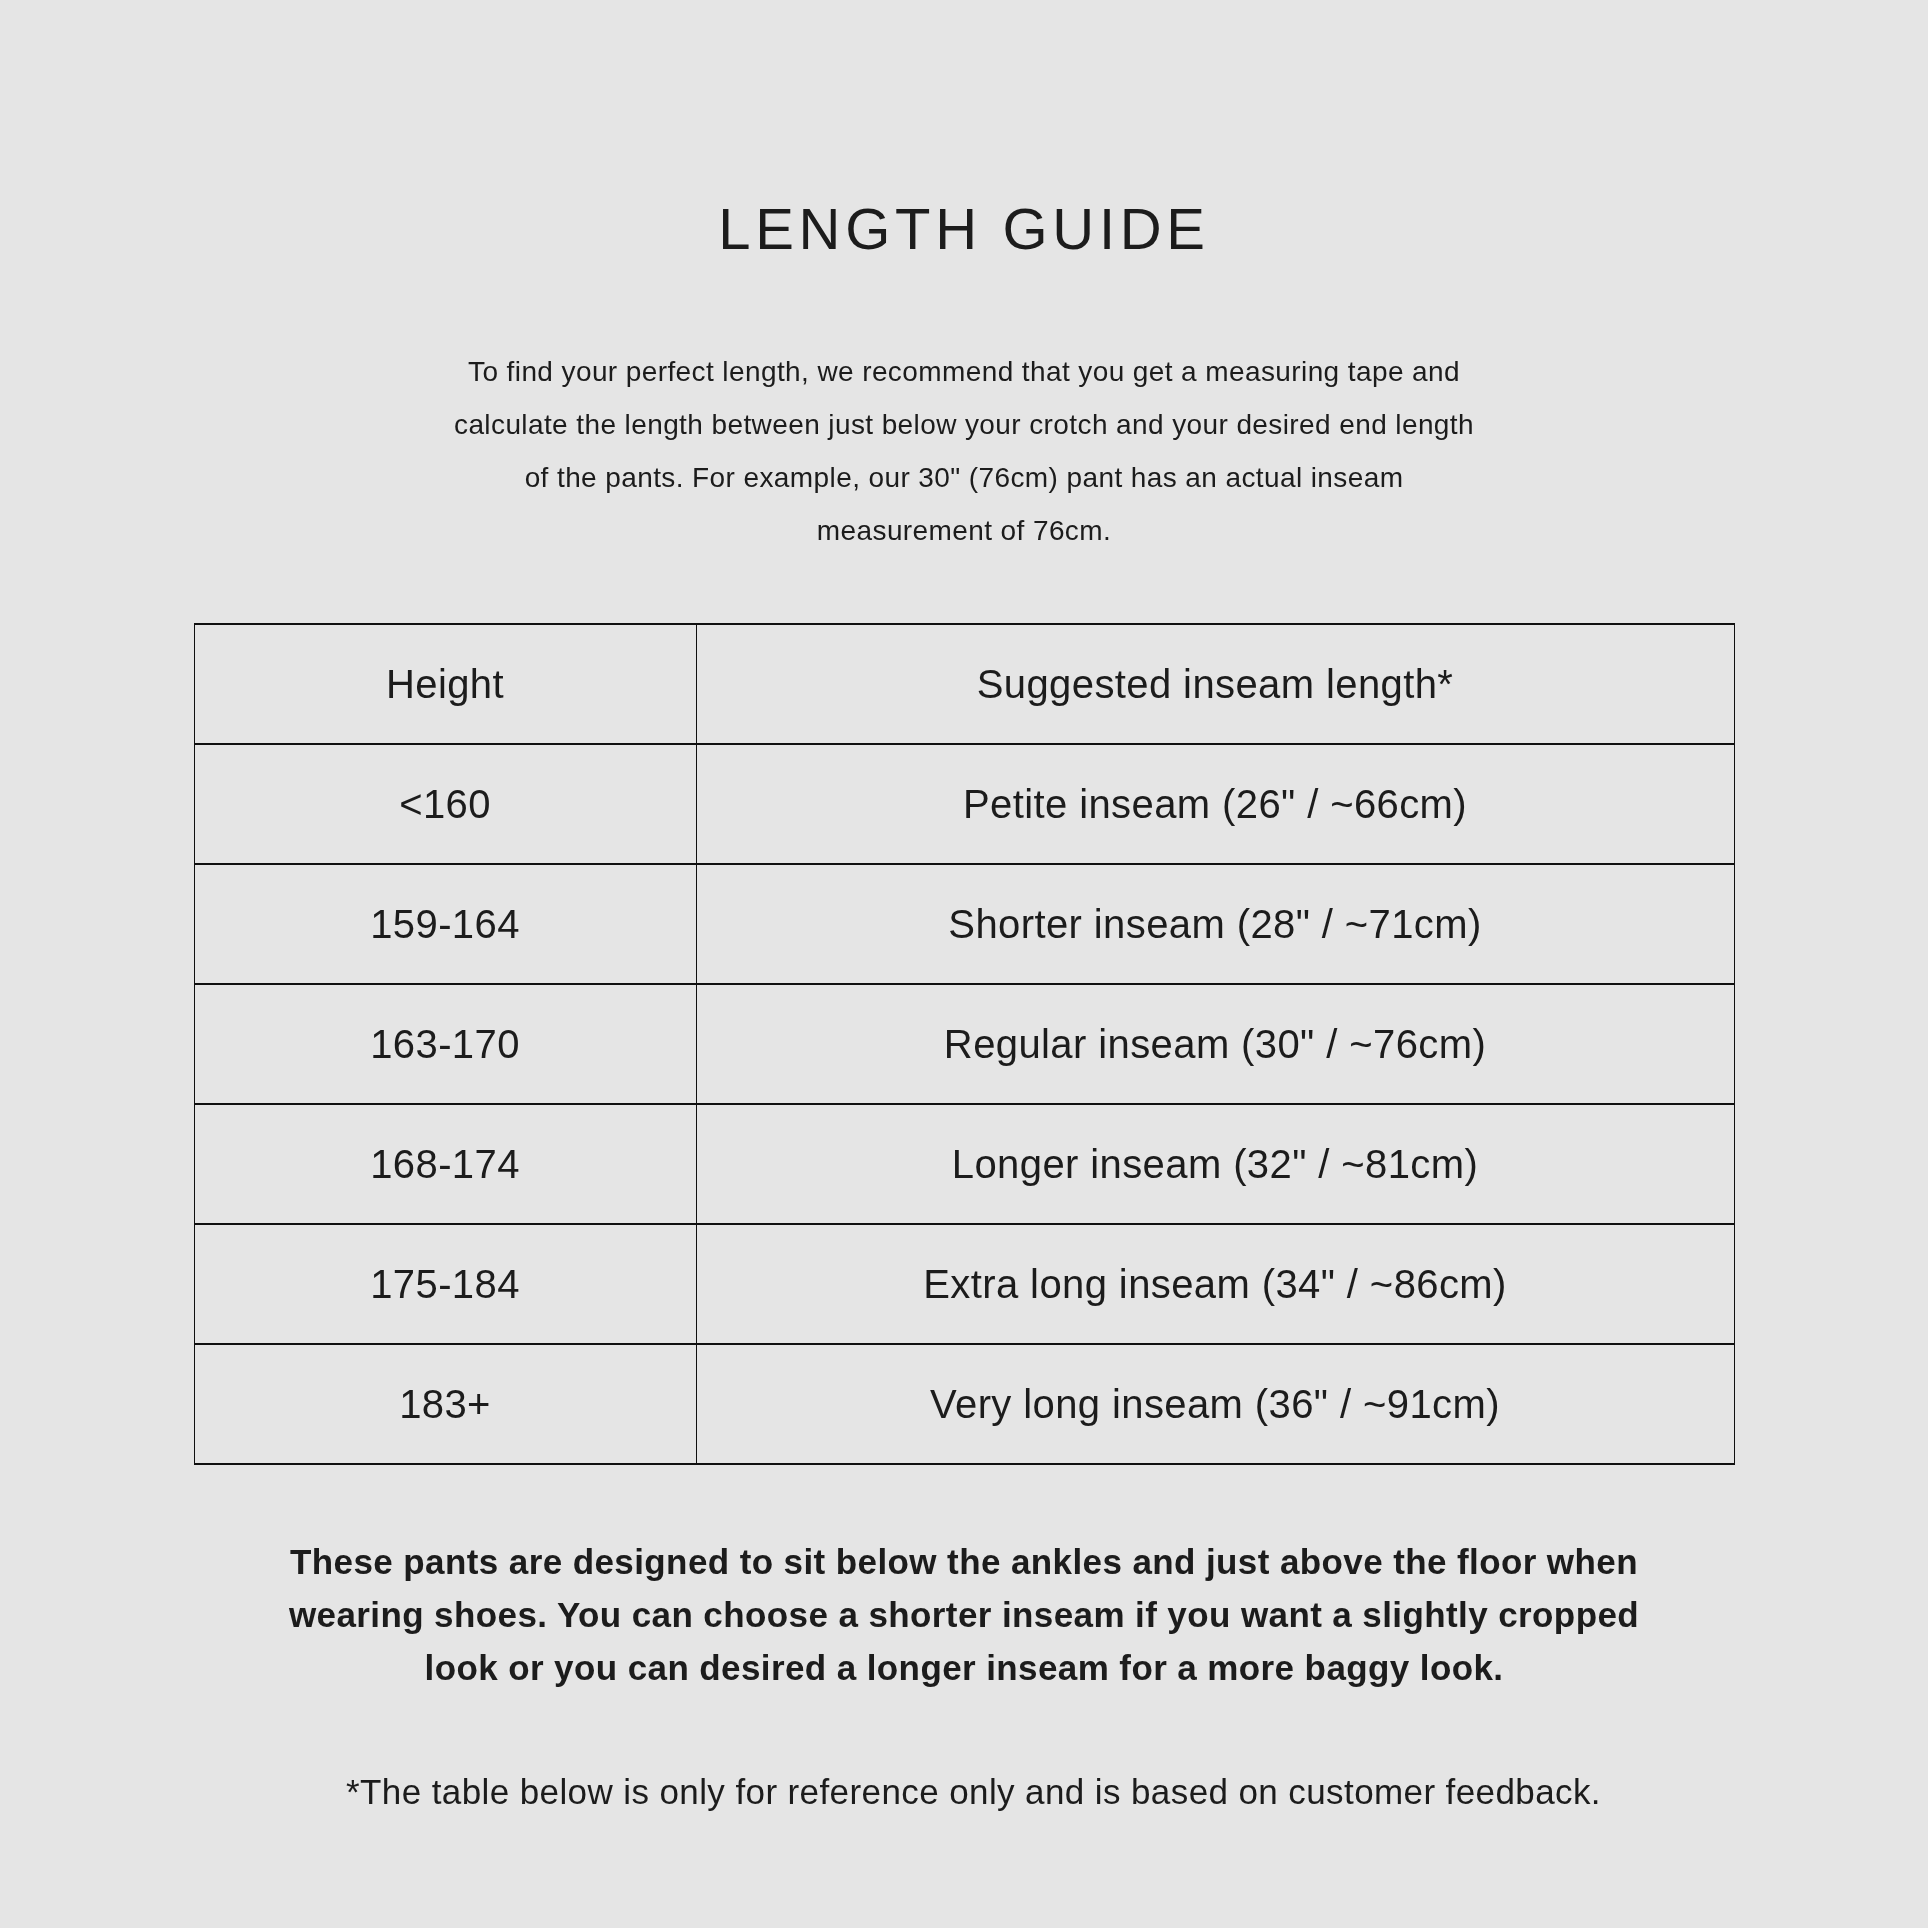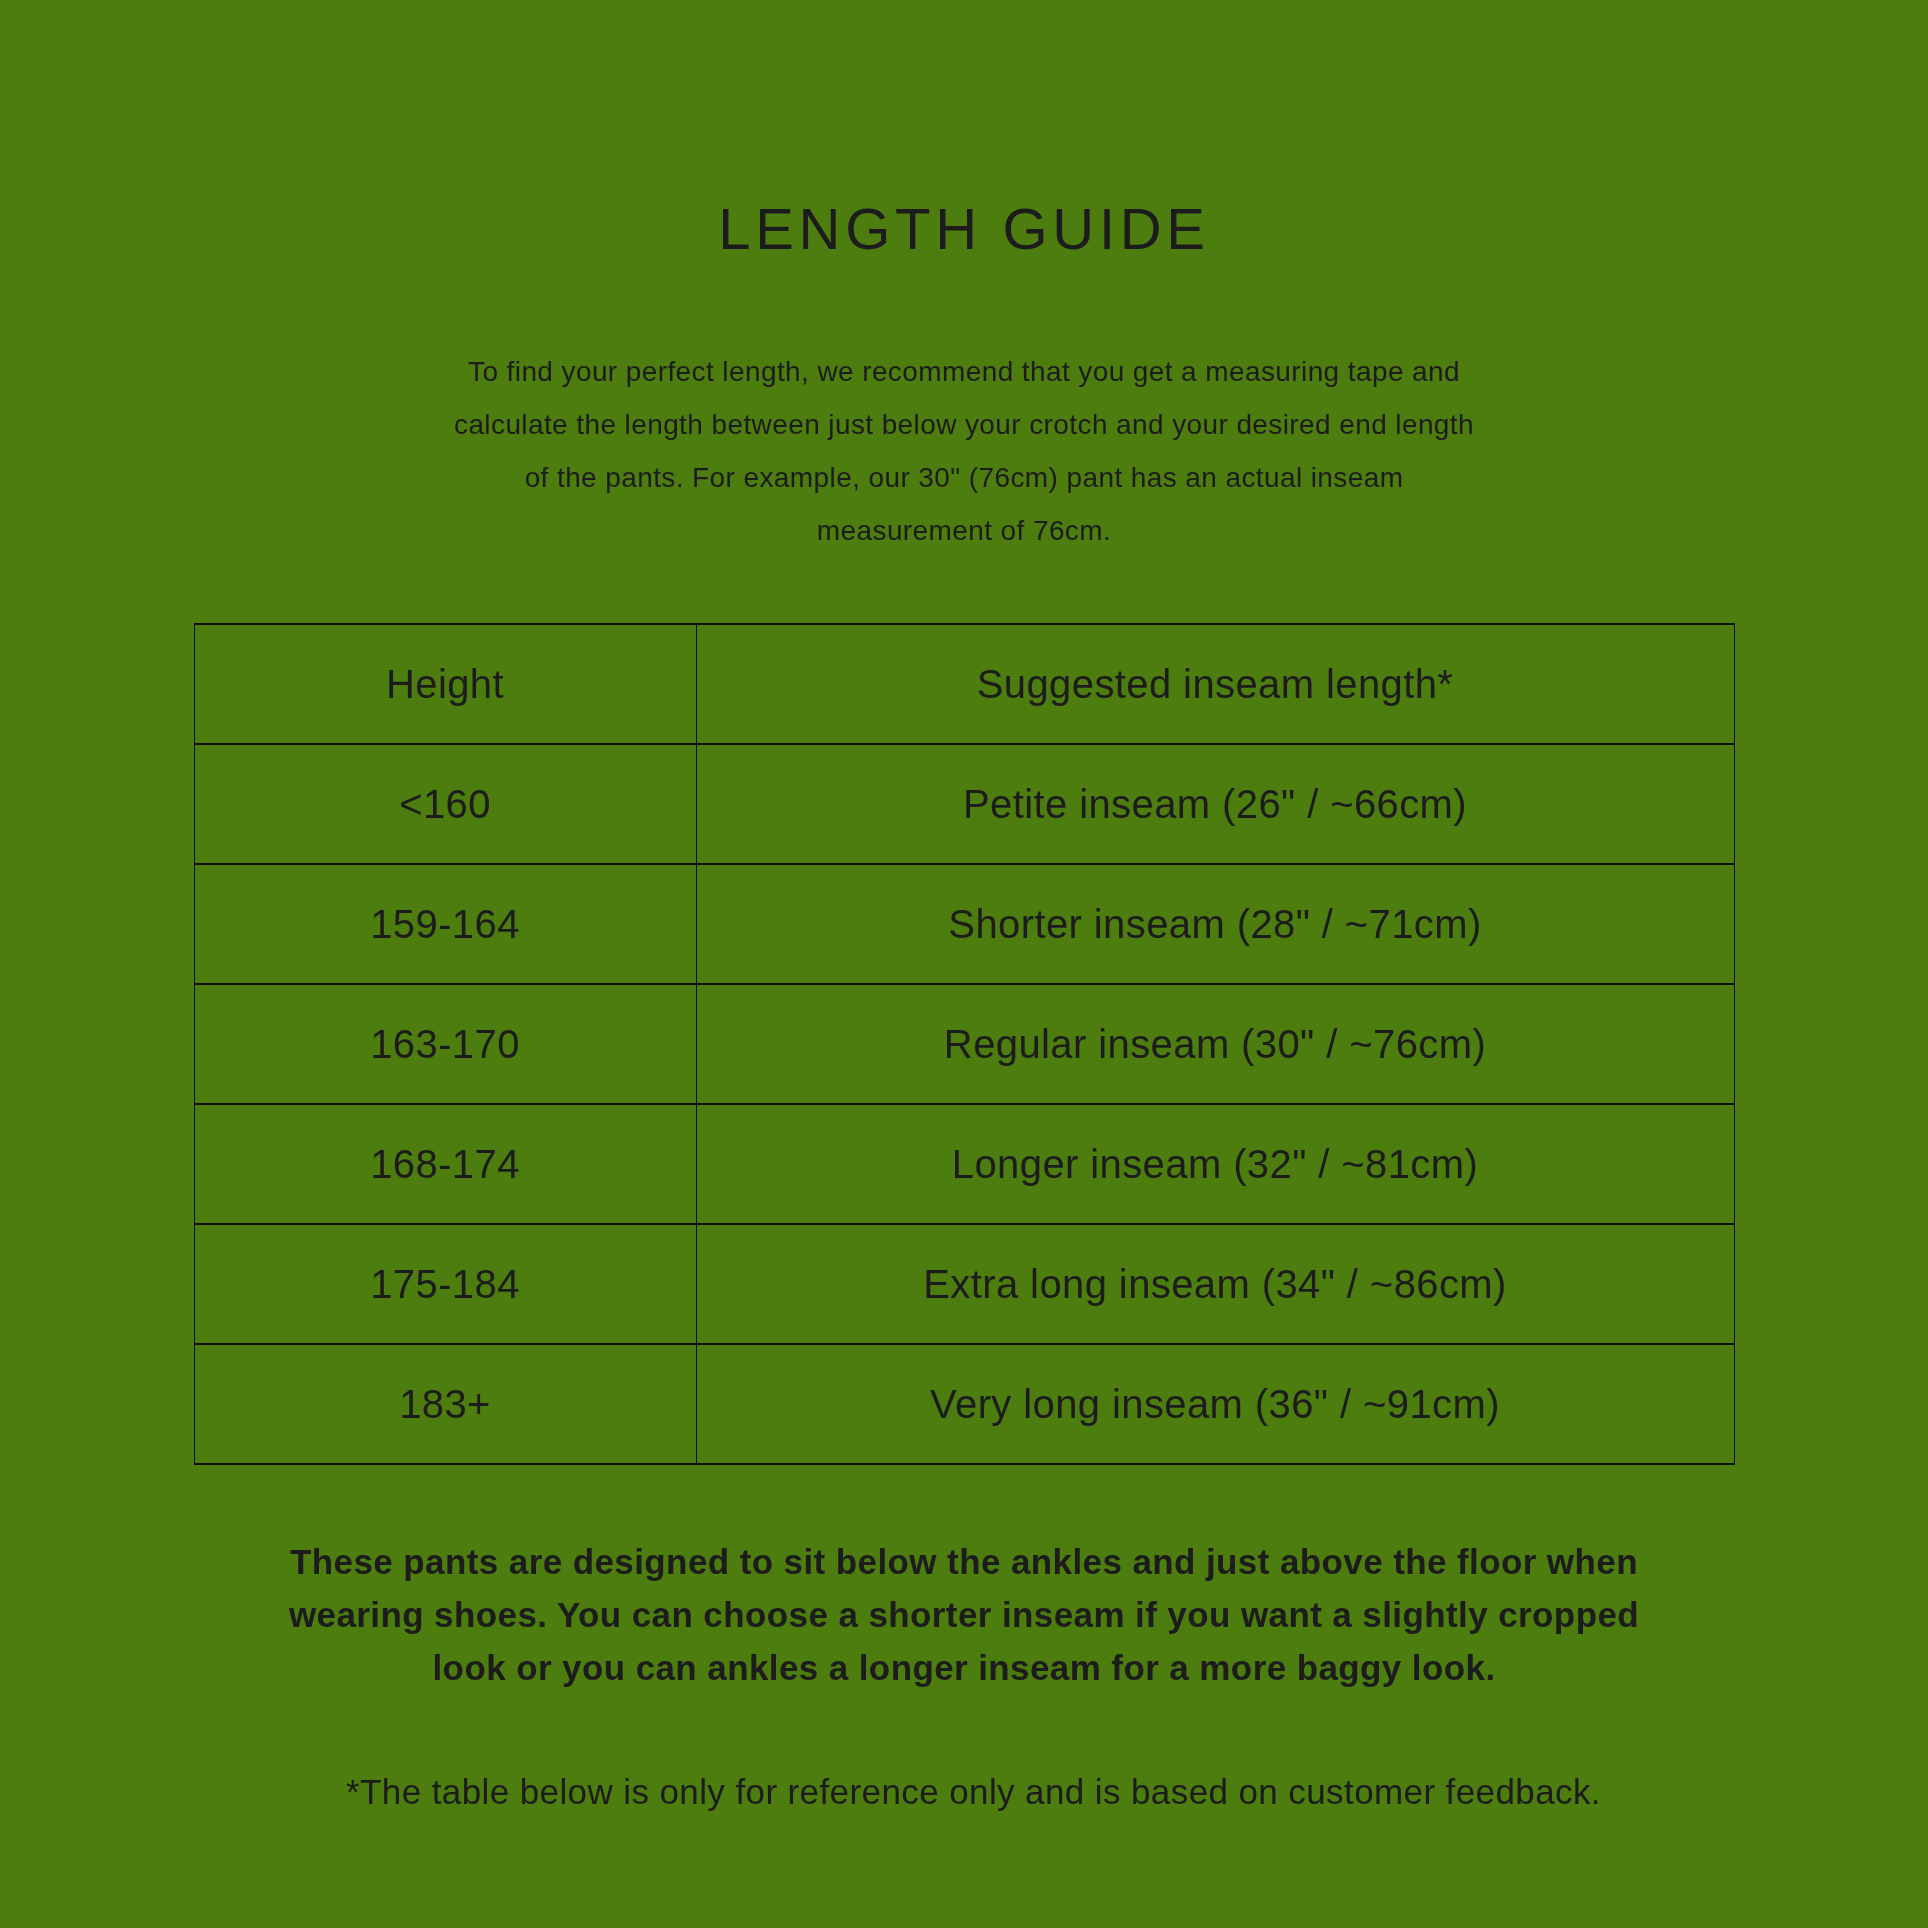--- a/index.html
+++ b/index.html
@@ -4,21 +4,21 @@
 <style>
   html, body {
     margin: 0;
     padding: 0;
     background: #ffffff;
   }
   .page {
     position: relative;
     width: 1928px;
     height: 1928px;
-    background: #4d7c0f;
+    background: #e5e5e5;
     font-family: "Liberation Sans", sans-serif;
     color: #1c1c1c;
     overflow: hidden;
   }
   .title {
     padding-top: 200px;
     text-align: center;
     font-size: 58px;
     font-weight: 400;
     letter-spacing: 4.7px;
@@ -118,19 +118,19 @@
       <tr>
         <td>183+</td>
         <td>Very long inseam (36" / ~91cm)</td>
       </tr>
     </tbody>
   </table>
 
   <div class="note">
     <div>These pants are designed to sit below the ankles and just above the floor when</div>
     <div>wearing shoes. You can choose a shorter inseam if you want a slightly cropped</div>
-    <div>look or you can ankles a longer inseam for a more baggy look.</div>
+    <div>look or you can desired a longer inseam for a more baggy look.</div>
   </div>
 
   <div class="footnote">*The table below is only for reference only and is based on customer feedback.</div>
 
 </div>
 
 
 </body></html>

